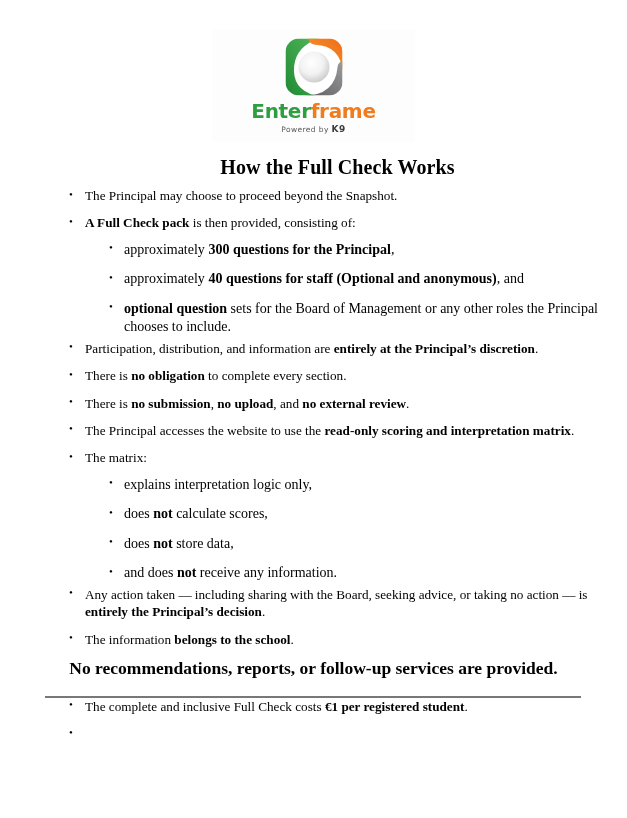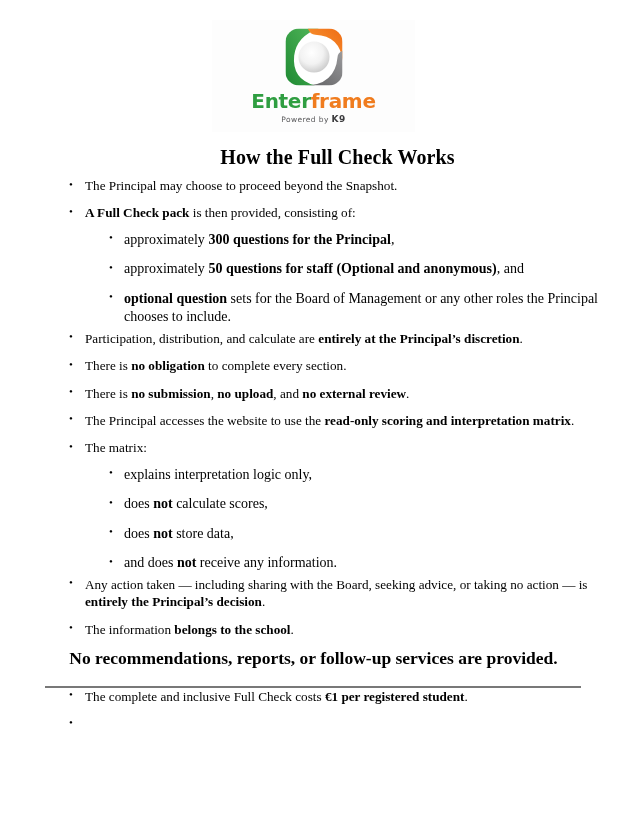--- a/index.html
+++ b/index.html
@@ -12,21 +12,21 @@
     height: 818px;
     position: relative;
     font-family: "Liberation Serif", "DejaVu Serif", serif;
     color: #000000;
     overflow: hidden;
   }
 
   
   .logo-block {
     width: 627px;
-    padding-top: 20px;
+    padding-top: 30px;
     display: flex;
     flex-direction: column;
     align-items: center;
   }
   .logo-panel {
     width: 203px;
     height: 112px;
     background: #fdfdfd;
     display: flex;
     flex-direction: column;
@@ -183,24 +183,24 @@
 
   </div>
 </div>
 
 <div id="doc-body">
     <h1 class="doc-heading">How the Full Check Works</h1>
     <ul class="lv1">
       <li><span>The Principal may choose to proceed beyond the Snapshot.</span></li>
       <li class="has-sub"><b>A Full Check pack</b><span> is then provided, consisting of:</span><ul class="lv2">
           <li><span>approximately </span><b>300 questions for the Principal</b><span>,</span></li>
-          <li><span>approximately </span><b>50 questions for staff (Optional and anonymous)</b><span>, and</span></li>
+          <li><span>approximately </span><b>40 questions for staff (Optional and anonymous)</b><span>, and</span></li>
           <li><b>optional question</b><span> sets for the Board of Management or any other roles the Principal chooses to include.</span></li>
         </ul></li>
-      <li><span>Participation, distribution, and calculate are </span><b>entirely at the Principal’s discretion</b><span>.</span></li>
+      <li><span>Participation, distribution, and information are </span><b>entirely at the Principal’s discretion</b><span>.</span></li>
       <li><span>There is </span><b>no obligation</b><span> to complete every section.</span></li>
       <li><span>There is </span><b>no submission</b><span>, </span><b>no upload</b><span>, and </span><b>no external review</b><span>.</span></li>
       <li><span>The Principal accesses the website to use the </span><b>read-only scoring and interpretation matrix</b><span>.</span></li>
       <li class="has-sub"><span>The matrix:</span><ul class="lv2">
           <li><span>explains interpretation logic only,</span></li>
           <li><span>does </span><b>not</b><span> calculate scores,</span></li>
           <li><span>does </span><b>not</b><span> store data,</span></li>
           <li><span>and does </span><b>not</b><span> receive any information.</span></li>
         </ul></li>
       <li><span>Any action taken — including sharing with the Board, seeking advice, or taking no action — is </span><b>entirely the Principal’s decision</b><span>.</span></li>

